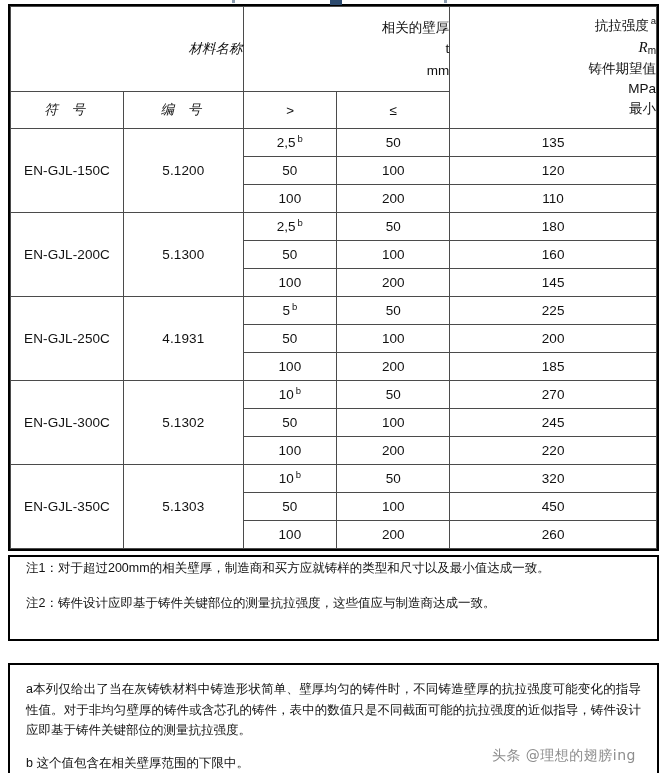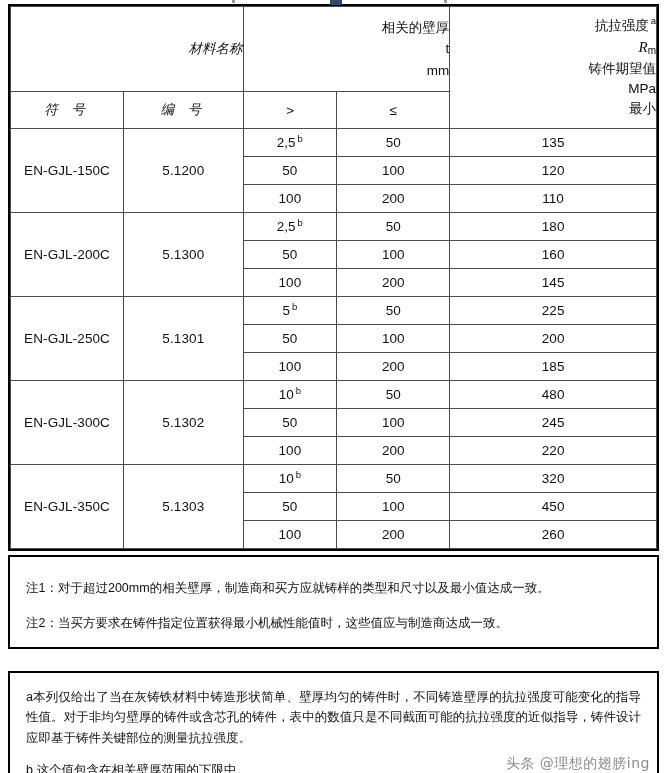--- a/index.html
+++ b/index.html
@@ -113,21 +113,21 @@
   td.val {
     height: 27px;
     font-size: 14px;
     margin-top: 22px;
   }
   td.sep-top { border-top: 2px solid #000000; }
 
   
   .notes {
     margin-top: 4px;
-    padding: 22px 16px 14px 16px;
+    padding: 2px 16px 14px 16px;
     min-height: 86px;
     box-sizing: border-box;
   }
   .note-line {
     font-size: 12.5px;
     line-height: 1.5;
     margin: 0 0 16px 0;
     white-space: nowrap;
   }
   .note-line:last-child { margin-bottom: 0; }
@@ -144,21 +144,21 @@
     font-size: 12.5px;
     line-height: 1.65;
     margin: 0 0 12px 0;
     text-align: justify;
     text-justify: inter-ideograph;
   }
   .fn-short { margin-bottom: 0; }
 
   .watermark {
     position: absolute;
-    right: 7px;
+    right: 21px;
     bottom: 8px;
     font-size: 14px;
     color: #8d8d8d;
     letter-spacing: .5px;
     font-family: "DejaVu Sans", "Liberation Sans", sans-serif;
     white-space: nowrap;
   }
 </style>
 </head>
 <body>
@@ -239,41 +239,41 @@
             <td class="val">100</td>
             <td class="val">160</td>
           </tr>
           <tr>
             <td class="val">100</td>
             <td class="val">200</td>
             <td class="val">145</td>
           </tr>
           <tr>
             <td class="grade sep-top" rowspan="3">EN-GJL-250C</td>
-            <td class="number sep-top" rowspan="3">5.1301</td>
+            <td class="number sep-top" rowspan="3">4.1931</td>
             <td class="val sep-top">5<sup class="fn">b</sup></td>
             <td class="val sep-top">50</td>
             <td class="val sep-top">225</td>
           </tr>
           <tr>
             <td class="val">50</td>
             <td class="val">100</td>
             <td class="val">200</td>
           </tr>
           <tr>
             <td class="val">100</td>
             <td class="val">200</td>
             <td class="val">185</td>
           </tr>
           <tr>
             <td class="grade sep-top" rowspan="3">EN-GJL-300C</td>
             <td class="number sep-top" rowspan="3">5.1302</td>
             <td class="val sep-top">10<sup class="fn">b</sup></td>
             <td class="val sep-top">50</td>
-            <td class="val sep-top">480</td>
+            <td class="val sep-top">270</td>
           </tr>
           <tr>
             <td class="val">50</td>
             <td class="val">100</td>
             <td class="val">245</td>
           </tr>
           <tr>
             <td class="val">100</td>
             <td class="val">200</td>
             <td class="val">220</td>
@@ -294,21 +294,21 @@
             <td class="val">100</td>
             <td class="val">200</td>
             <td class="val">260</td>
           </tr>
         </tbody>
     </table>
   </div>
 
   <div class="box notes">
     <p class="note-line">注1：对于超过200mm的相关壁厚，制造商和买方应就铸样的类型和尺寸以及最小值达成一致。</p>
-    <p class="note-line">注2：当买方要求在铸件指定位置获得最小机械性能值时，这些值应与制造商达成一致。</p>
+    <p class="note-line">注2：铸件设计应即基于铸件关键部位的测量抗拉强度，这些值应与制造商达成一致。</p>
   </div>
 
   <div class="box footnotes">
     <p class="fn-para">a本列仅给出了当在灰铸铁材料中铸造形状简单、壁厚均匀的铸件时，不同铸造壁厚的抗拉强度可能变化的指导性值。对于非均匀壁厚的铸件或含芯孔的铸件，表中的数值只是不同截面可能的抗拉强度的近似指导，铸件设计应即基于铸件关键部位的测量抗拉强度。</p>
     <p class="fn-para fn-short">b 这个值包含在相关壁厚范围的下限中。</p>
     <div class="watermark">头条 @理想的翅膀ing</div>
   </div>
 
 </div>
 

